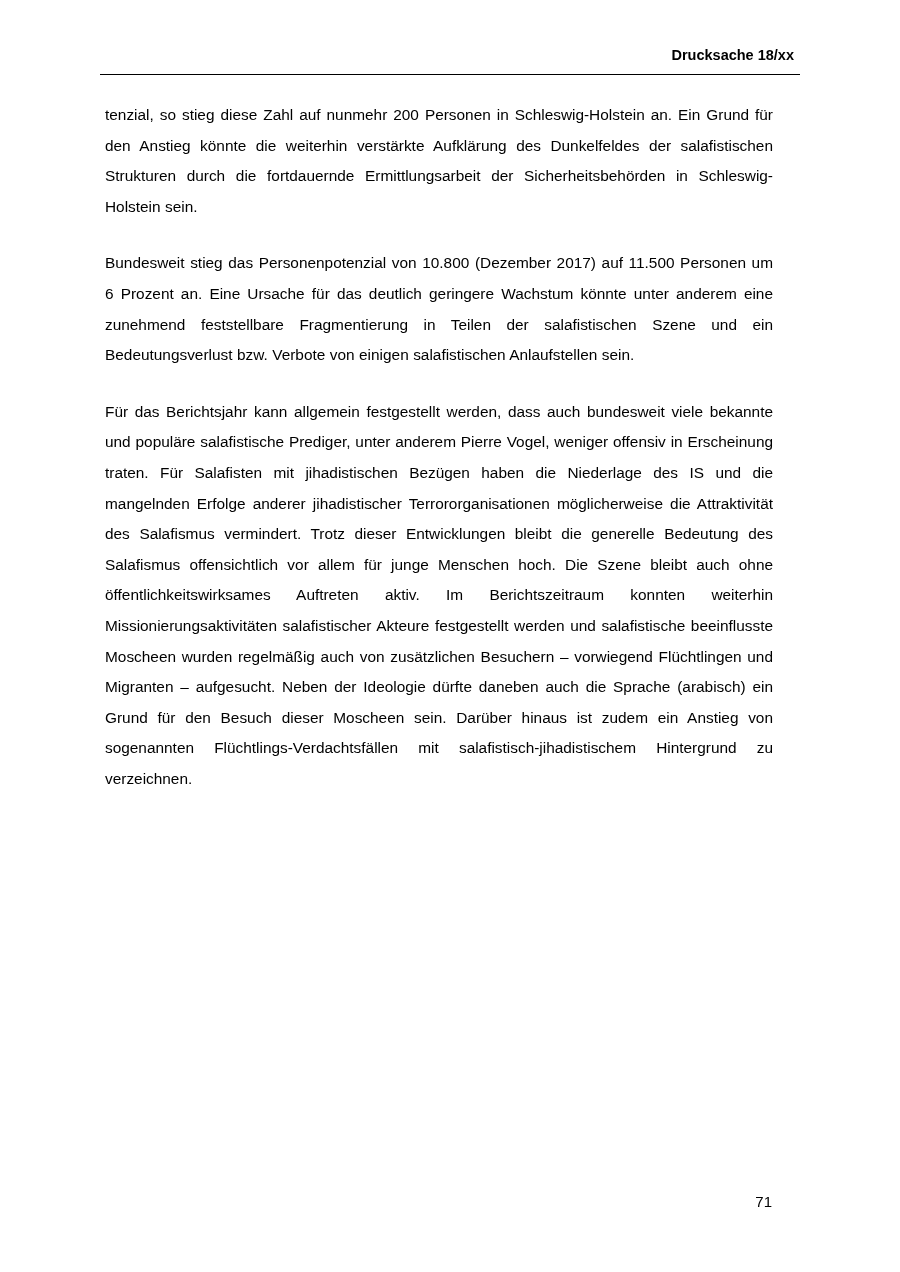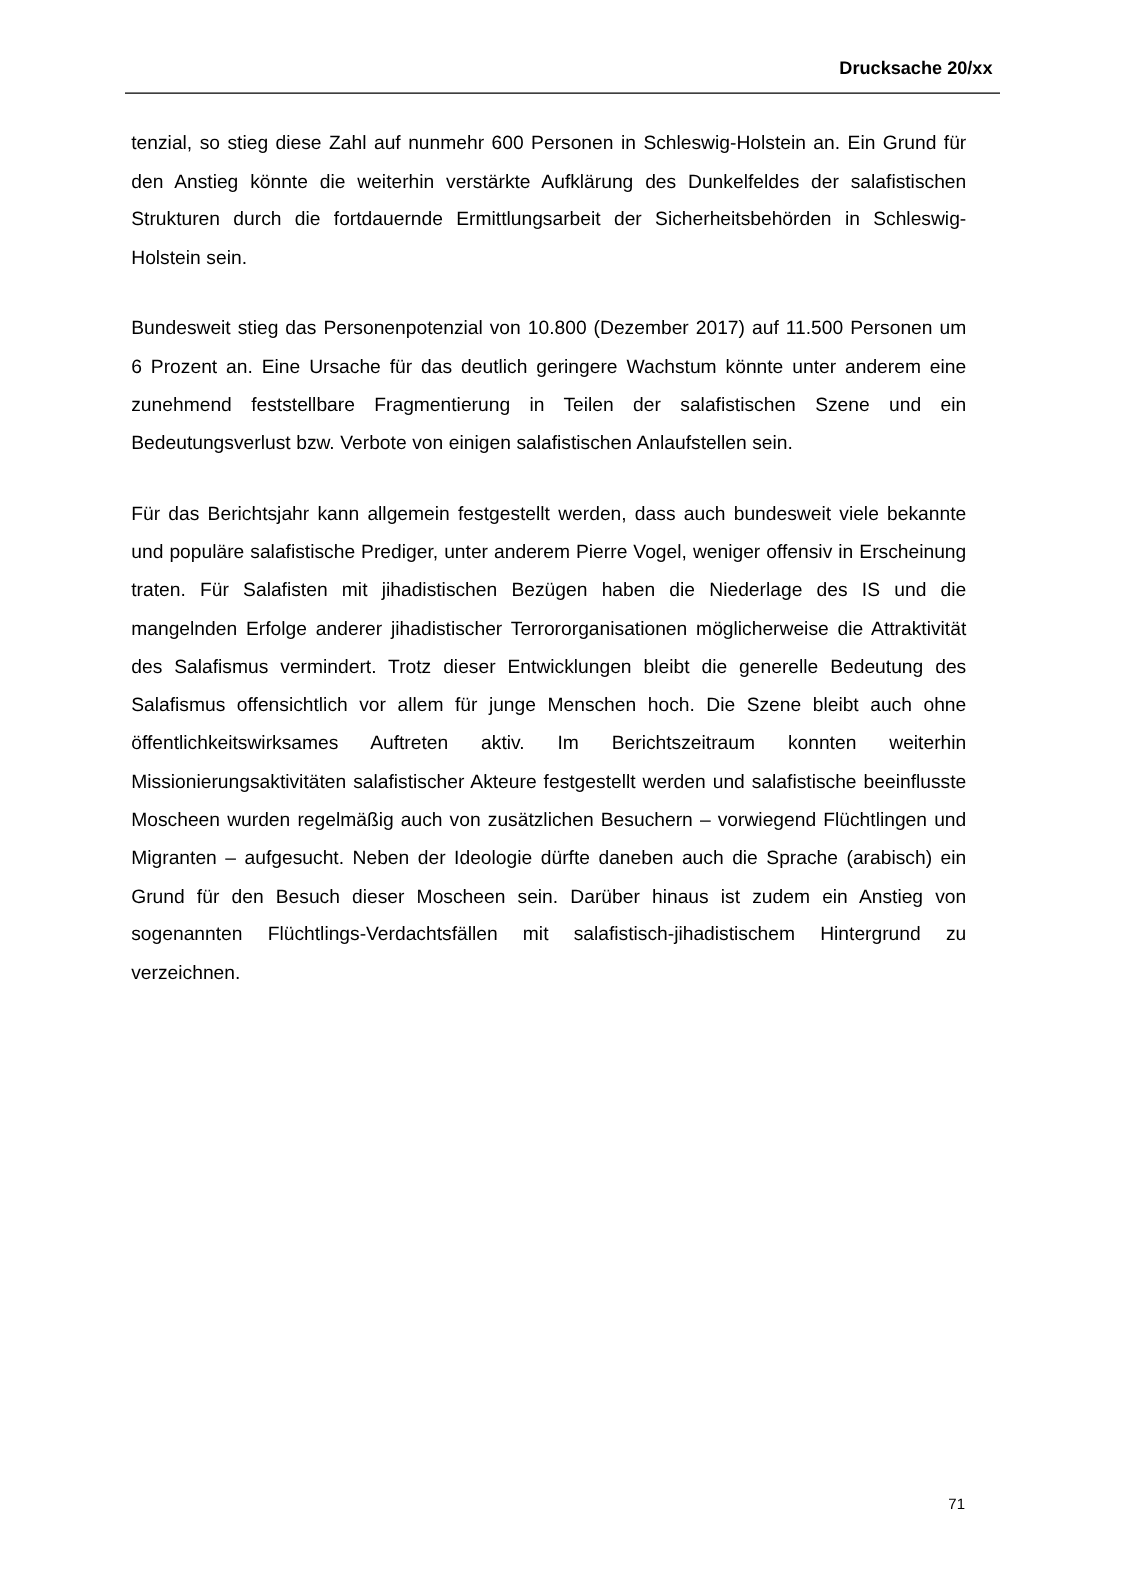--- a/index.html
+++ b/index.html
@@ -68,35 +68,35 @@
     hyphens: manual;
     word-spacing: 0.2px;
   }
   p.para:last-child {
     margin-bottom: 0;
   }
   .page-number {
     position: absolute;
     right: 128px;
     bottom: 62px;
-    font-size: 12px;
+    font-size: 15px;
   }
 </style>
 </head>
 <body>
 
 <div class="page">
 
   <div class="header">
     <div class="header-inner">
-      <span class="header-right">Drucksache 20/xx</span>
+      <span class="header-right">Drucksache 18/xx</span>
     </div>
   </div>
 
   <div class="content">
-    <p class="para">tenzial, so stieg diese Zahl auf nunmehr 600 Personen in Schleswig-Holstein an. Ein Grund für den Anstieg könnte die weiterhin verstärkte Aufklärung des Dunkelfeldes der salafistischen Strukturen durch die fortdauernde Ermittlungsarbeit der Sicherheitsbehörden in Schleswig-Holstein sein.</p>
+    <p class="para">tenzial, so stieg diese Zahl auf nunmehr 200 Personen in Schleswig-Holstein an. Ein Grund für den Anstieg könnte die weiterhin verstärkte Aufklärung des Dunkelfeldes der salafistischen Strukturen durch die fortdauernde Ermittlungsarbeit der Sicherheitsbehörden in Schleswig-Holstein sein.</p>
     <p class="para">Bundesweit stieg das Personenpotenzial von 10.800 (Dezember 2017) auf 11.500 Personen um 6 Prozent an. Eine Ursache für das deutlich geringere Wachstum könnte unter anderem eine zunehmend feststellbare Fragmentierung in Teilen der salafistischen Szene und ein Bedeutungsverlust bzw. Verbote von einigen salafistischen Anlaufstellen sein.</p>
     <p class="para">Für das Berichtsjahr kann allgemein festgestellt werden, dass auch bundesweit viele bekannte und populäre salafistische Prediger, unter anderem Pierre Vogel, weniger offensiv in Erscheinung traten. Für Salafisten mit jihadistischen Bezügen haben die Niederlage des IS und die mangelnden Erfolge anderer jihadistischer Terrororganisationen möglicherweise die Attraktivität des Salafismus vermindert. Trotz dieser Entwicklungen bleibt die generelle Bedeutung des Salafismus offensichtlich vor allem für junge Menschen hoch. Die Szene bleibt auch ohne öffentlichkeitswirksames Auftreten aktiv. Im Berichtszeitraum konnten weiterhin Missionierungsaktivitäten salafistischer Akteure festgestellt werden und salafistische beeinflusste Moscheen wurden regelmäßig auch von zusätzlichen Besuchern – vorwiegend Flüchtlingen und Migranten – aufgesucht. Neben der Ideologie dürfte daneben auch die Sprache (arabisch) ein Grund für den Besuch dieser Moscheen sein. Darüber hinaus ist zudem ein Anstieg von sogenannten Flüchtlings-Verdachtsfällen mit salafistisch-jihadistischem Hintergrund zu verzeichnen.</p>
   </div>
 
   <div class="page-number">71</div>
 
 </div>
 
 </body></html>

